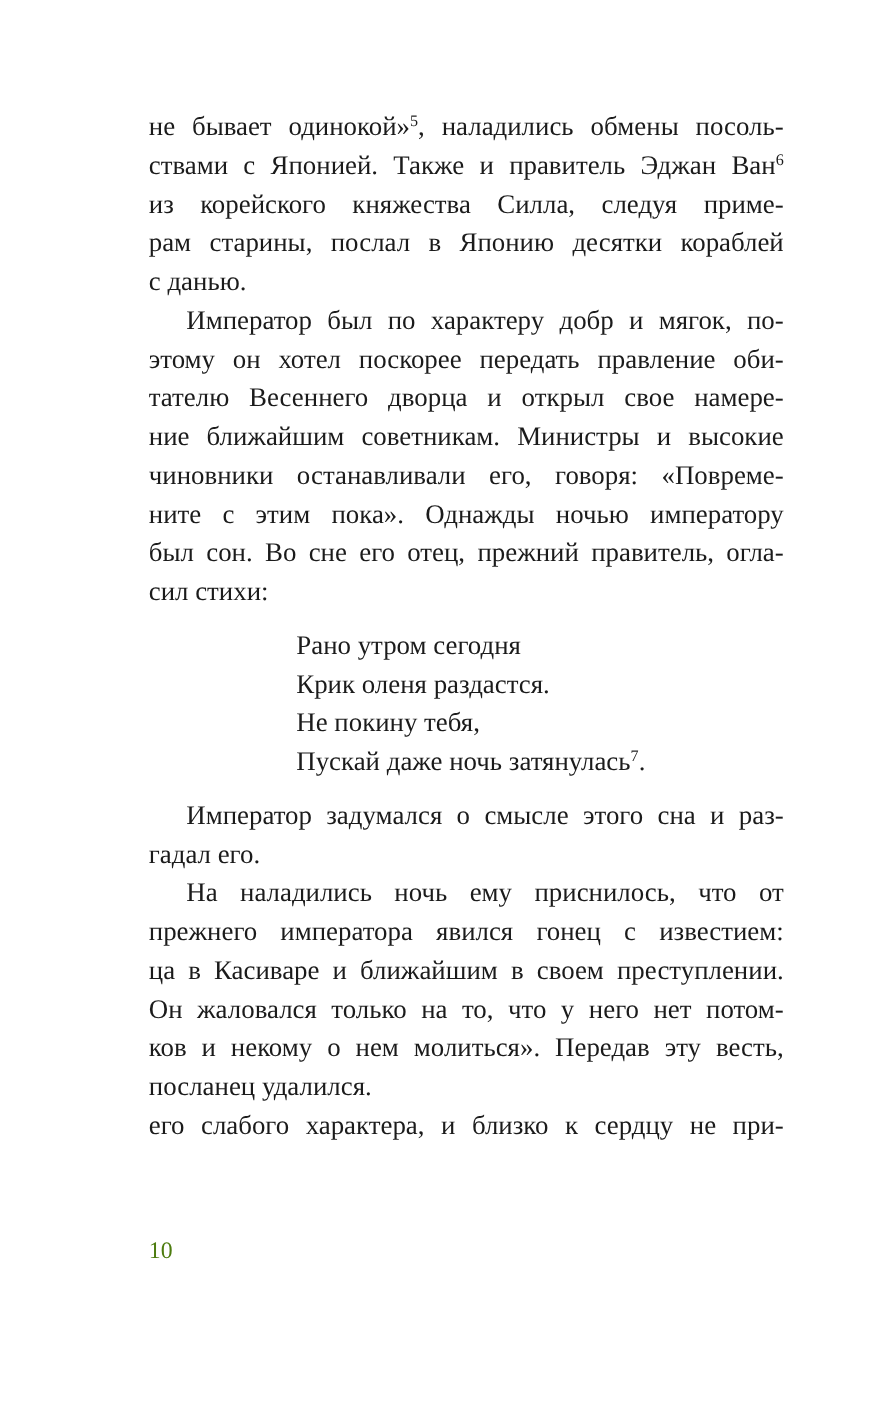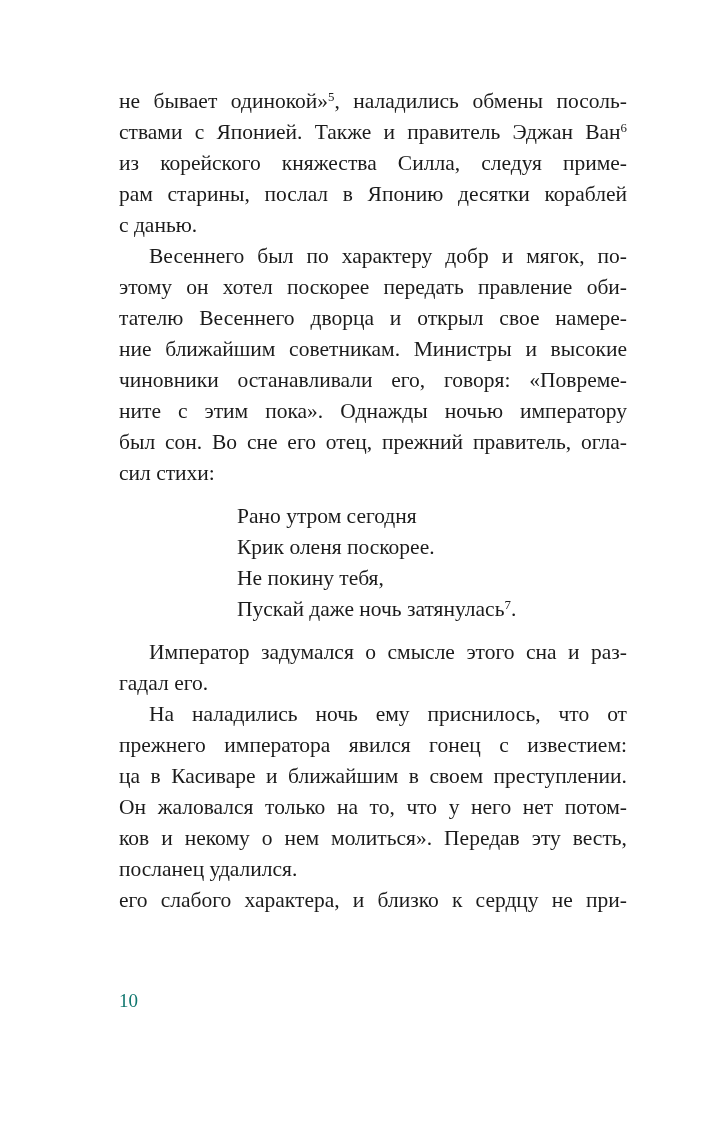--- a/index.html
+++ b/index.html
@@ -48,49 +48,49 @@
     vertical-align: baseline;
     position: relative;
     top: -0.55em;
   }
   .pagenum {
     position: absolute;
     left: 119px;
     top: 990px;
     font-size: 19px;
     line-height: 22px;
-    color: #0f766e;
+    color: #4d7c0f;
     text-align: center;
   }
 </style>
 </head>
 <body>
 
 <div class="page">
   <div class="textblock">
       <div class="block paragraph">
         <div class="line j">не бывает одинокой»<sup>5</sup>, наладились обмены посоль-</div>
         <div class="line j">ствами с Японией. Также и правитель Эджан Ван<sup>6</sup></div>
         <div class="line j">из корейского княжества Силла, следуя приме-</div>
         <div class="line j">рам старины, послал в Японию десятки кораблей</div>
         <div class="line">с данью.</div>
       </div>
       <div class="block paragraph">
-        <div class="line j indent">Весеннего был по характеру добр и мягок, по-</div>
+        <div class="line j indent">Император был по характеру добр и мягок, по-</div>
         <div class="line j">этому он хотел поскорее передать правление оби-</div>
         <div class="line j">тателю Весеннего дворца и открыл свое намере-</div>
         <div class="line j">ние ближайшим советникам. Министры и высокие</div>
         <div class="line j">чиновники останавливали его, говоря: «Повреме-</div>
         <div class="line j">ните с этим пока». Однажды ночью императору</div>
         <div class="line j">был сон. Во сне его отец, прежний правитель, огла-</div>
         <div class="line">сил стихи:</div>
       </div>
       <div class="block verse">
         <div class="line">Рано утром сегодня</div>
-        <div class="line">Крик оленя поскорее.</div>
+        <div class="line">Крик оленя раздастся.</div>
         <div class="line">Не покину тебя,</div>
         <div class="line">Пускай даже ночь затянулась<sup>7</sup>.</div>
       </div>
       <div class="block paragraph">
         <div class="line j indent">Император задумался о смысле этого сна и раз-</div>
         <div class="line">гадал его.</div>
       </div>
       <div class="block paragraph">
         <div class="line j indent">На наладились ночь ему приснилось, что от</div>
         <div class="line j">прежнего императора явился гонец с известием:</div>

